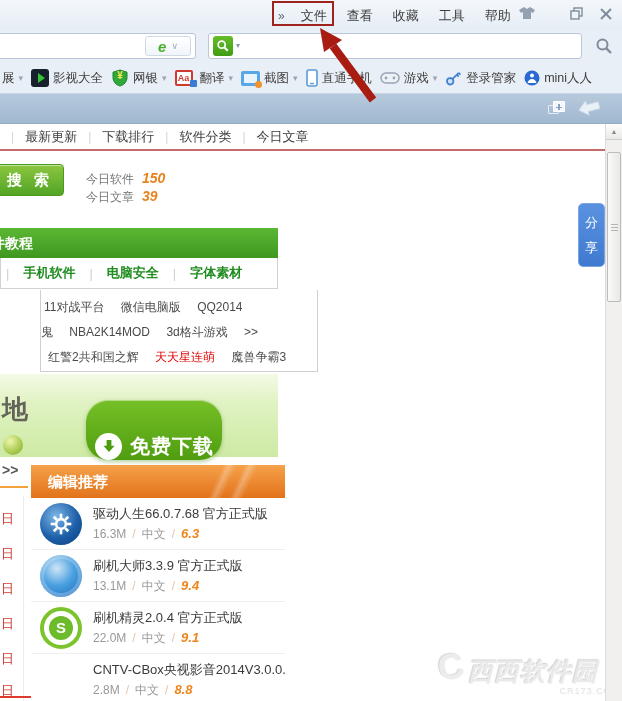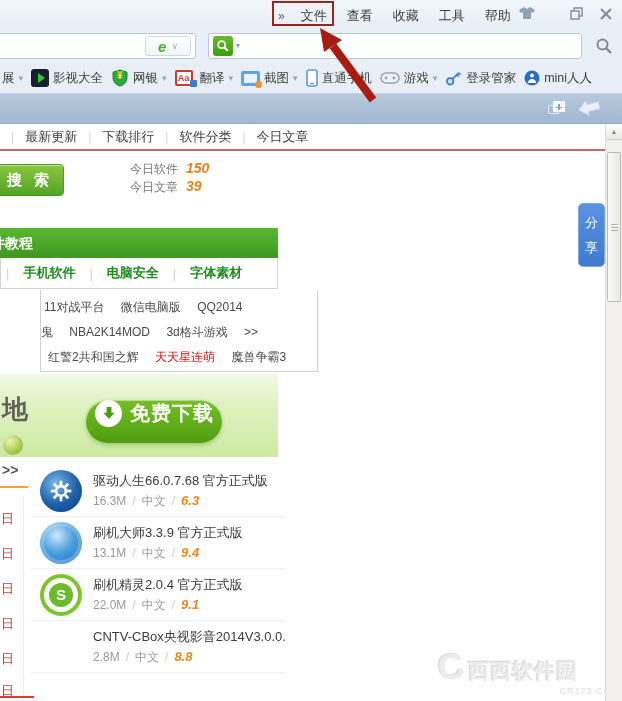--- a/index.html
+++ b/index.html
@@ -69,21 +69,21 @@
 
   .navrow { position:absolute; left:0; top:0; width:605px; height:27px; display:flex; align-items:center;
     font-size:13px; color:#3c3c3c; border-bottom:2px solid #c46a6a; }
   .nav-sep { color:#d5d5d5; margin:0 11px; font-size:12px; }
   .nav-item { cursor:pointer; }
 
   .search-btn { position:absolute; left:-14px; top:40px; width:78px; height:32px; border-radius:4px;
     background:linear-gradient(#8cc63f,#52a426); border:1px solid #4a9a1e; color:#fff; font-weight:bold;
     font-size:15px; text-align:center; line-height:30px; letter-spacing:4px; padding-left:10px;
     box-shadow:inset 0 1px 0 rgba(255,255,255,.5); }
-  .stats { position:absolute; left:86px; top:36px; font-size:12px; color:#777; line-height:17px;margin-left:44px; }
+  .stats { position:absolute; left:86px; top:46px; font-size:12px; color:#777; line-height:17px; }
   .stats .num { color:#e8821a; font-style:italic; font-weight:bold; font-size:14px; margin-left:8px; }
 
   .share-tab { position:absolute; left:578px; top:79px; width:27px; height:64px; border-radius:5px;
     background:linear-gradient(#5a92e0,#3f7ad0); border:1px solid #7aa6e8; color:#fff; font-size:13px;
     display:flex; flex-direction:column; align-items:center; justify-content:center; gap:7px; z-index:5; }
 
   .green-box { position:absolute; left:0; top:104px; width:278px; }
   .gb-header { height:30px; background:linear-gradient(#5cb733,#3e9820); color:#fff; font-weight:bold;
     font-size:14px; line-height:30px; overflow:hidden; white-space:nowrap; }
   .gb-header .clip { display:inline-block; margin-left:-9px; }
@@ -98,23 +98,23 @@
   .links-row { line-height:25px; white-space:nowrap; }
   .links-row span { margin-right:13px; cursor:pointer; }
   .links-row .hot { color:#e00807; }
   .lr1 { padding-left:3px; } .lr2 { padding-left:0; } .lr3 { padding-left:7px; }
 
   .promo { position:absolute; left:0; top:250px; width:278px; height:83px;
     background:linear-gradient(180deg,#f3fae6 0%,#e0f2c2 35%,#cdeaa4 100%); }
   .promo-clip { position:absolute; left:2px; top:18px; font-size:26px; font-weight:bold; color:#63635a; }
   .promo-ball { position:absolute; left:3px; top:61px; width:20px; height:20px; border-radius:50%;
     background:radial-gradient(circle at 35% 30%,#eef6ae,#a8c94e 60%,#7fae2e); }
-  .dl-btn { position:absolute; left:86px; top:26px; width:136px; height:43px; border-radius:22px;
+  .dl-btn { position:absolute; left:86px; top:26px; width:136px; height:60px; border-radius:22px;
     background:linear-gradient(#76bf27,#4f9d10); box-shadow:0 2px 4px rgba(90,150,40,.45), inset 0 1px 0 rgba(255,255,255,.45);
-    display:flex; align-items:flex-start; color:#fff; cursor:pointer; }
+    display:flex; align-items:flex-end; color:#fff; cursor:pointer; }
   .dl-circle { width:27px; height:27px; border-radius:50%; background:#fff; margin-left:9px;
     display:flex; align-items:center; justify-content:center; }
   .dl-label { font-size:20px; font-weight:bold; margin-left:8px; letter-spacing:1px; }
 
   .more-frag { position:absolute; left:2px; top:338px; font-size:14px; font-weight:bold; color:#555; }
   .more-underline { position:absolute; left:0; top:362px; width:28px; height:2px; background:#f2a23c; }
   .col-divider { position:absolute; left:23px; top:372px; width:1px; height:205px; background:#ececec; }
   .date-mark { position:absolute; left:1px; color:#cc3a2e; font-size:13px; }
   .red-frag-line { position:absolute; left:0; top:572px; width:34px; height:2px; background:#e03a2e; }
 
@@ -138,21 +138,21 @@
     display:flex; align-items:center; justify-content:center; }
   .icon-sprite i { width:24px; height:24px; border-radius:50%; background:#6cbb2a; color:#fff;
     font-weight:bold; font-style:normal; font-size:15px; text-align:center; line-height:24px; }
   .icon-cbox { border-radius:8px; position:relative; overflow:hidden;
     background:linear-gradient(115deg,#1c4ea0 0 38%,#e8b814 38% 56%,#e0302a 56% 80%,#c8287a 80%); }
 
   .watermark { position:absolute; left:438px; top:522px; width:182px; color:#e9e9e9; user-select:none; }
   .wm-row { display:flex; align-items:center; }
   .wm-c { font-size:36px; font-weight:bold; transform:rotate(-10deg); color:#ececec;
     text-shadow:1px 1px 0 #fbfbfb,-1px -1px 1px #d6d6d6; }
-  .wm-name { font-size:21px; font-weight:bold; letter-spacing:1px; margin-left:4px;
+  .wm-name { font-size:25px; font-weight:bold; font-style:italic; letter-spacing:1px; margin-left:4px;
     text-shadow:1px 1px 0 #fbfbfb,-1px -1px 1px #d4d4d4;margin-top:8px; }
   .wm-domain { text-align:right; font-size:9px; letter-spacing:1px; color:#e2e2e2;
     text-shadow:1px 1px 0 #fafafa; margin-top:-2px; }
 
   .scrollbar { position:absolute; left:605px; top:124px; width:17px; height:577px;
     background:#f1f0ee; border-left:1px solid #dcdcdc; z-index:6; }
   .sb-up { height:16px; background:linear-gradient(#fefefe,#e9e9e7); border-bottom:1px solid #cfcfcd;
     text-align:center; font-size:7px; color:#888; line-height:15px; }
   .sb-thumb { position:absolute; left:1px; top:28px; width:14px; height:150px;
     background:linear-gradient(90deg,#fafaf9,#e8e8e5); border:1px solid #bcbcba; border-radius:2px; }
@@ -396,20 +396,21 @@
 
     <div class="watermark">
       <div class="wm-row">
         <span class="wm-c">C</span>
         <span class="wm-name">西西软件园</span>
       </div>
       <div class="wm-domain">CR173.COM</div>
     </div>
 
     <div class="editor-panel">
+      <div class="ep-header">编辑推荐</div>
 
       <div class="ep-item">
         <span class="ep-icon icon-driver">
           <svg width="26" height="26" viewBox="0 0 24 24">
               <g fill="#fff" transform="translate(12,12)">
                 <rect x="-1.2" y="-9.5" width="2.4" height="4"></rect>
                 <rect x="-1.2" y="5.5" width="2.4" height="4"></rect>
                 <rect x="-9.5" y="-1.2" width="4" height="2.4"></rect>
                 <rect x="5.5" y="-1.2" width="4" height="2.4"></rect>
                 <rect x="-1.2" y="-9.5" width="2.4" height="4" transform="rotate(45)"></rect>

